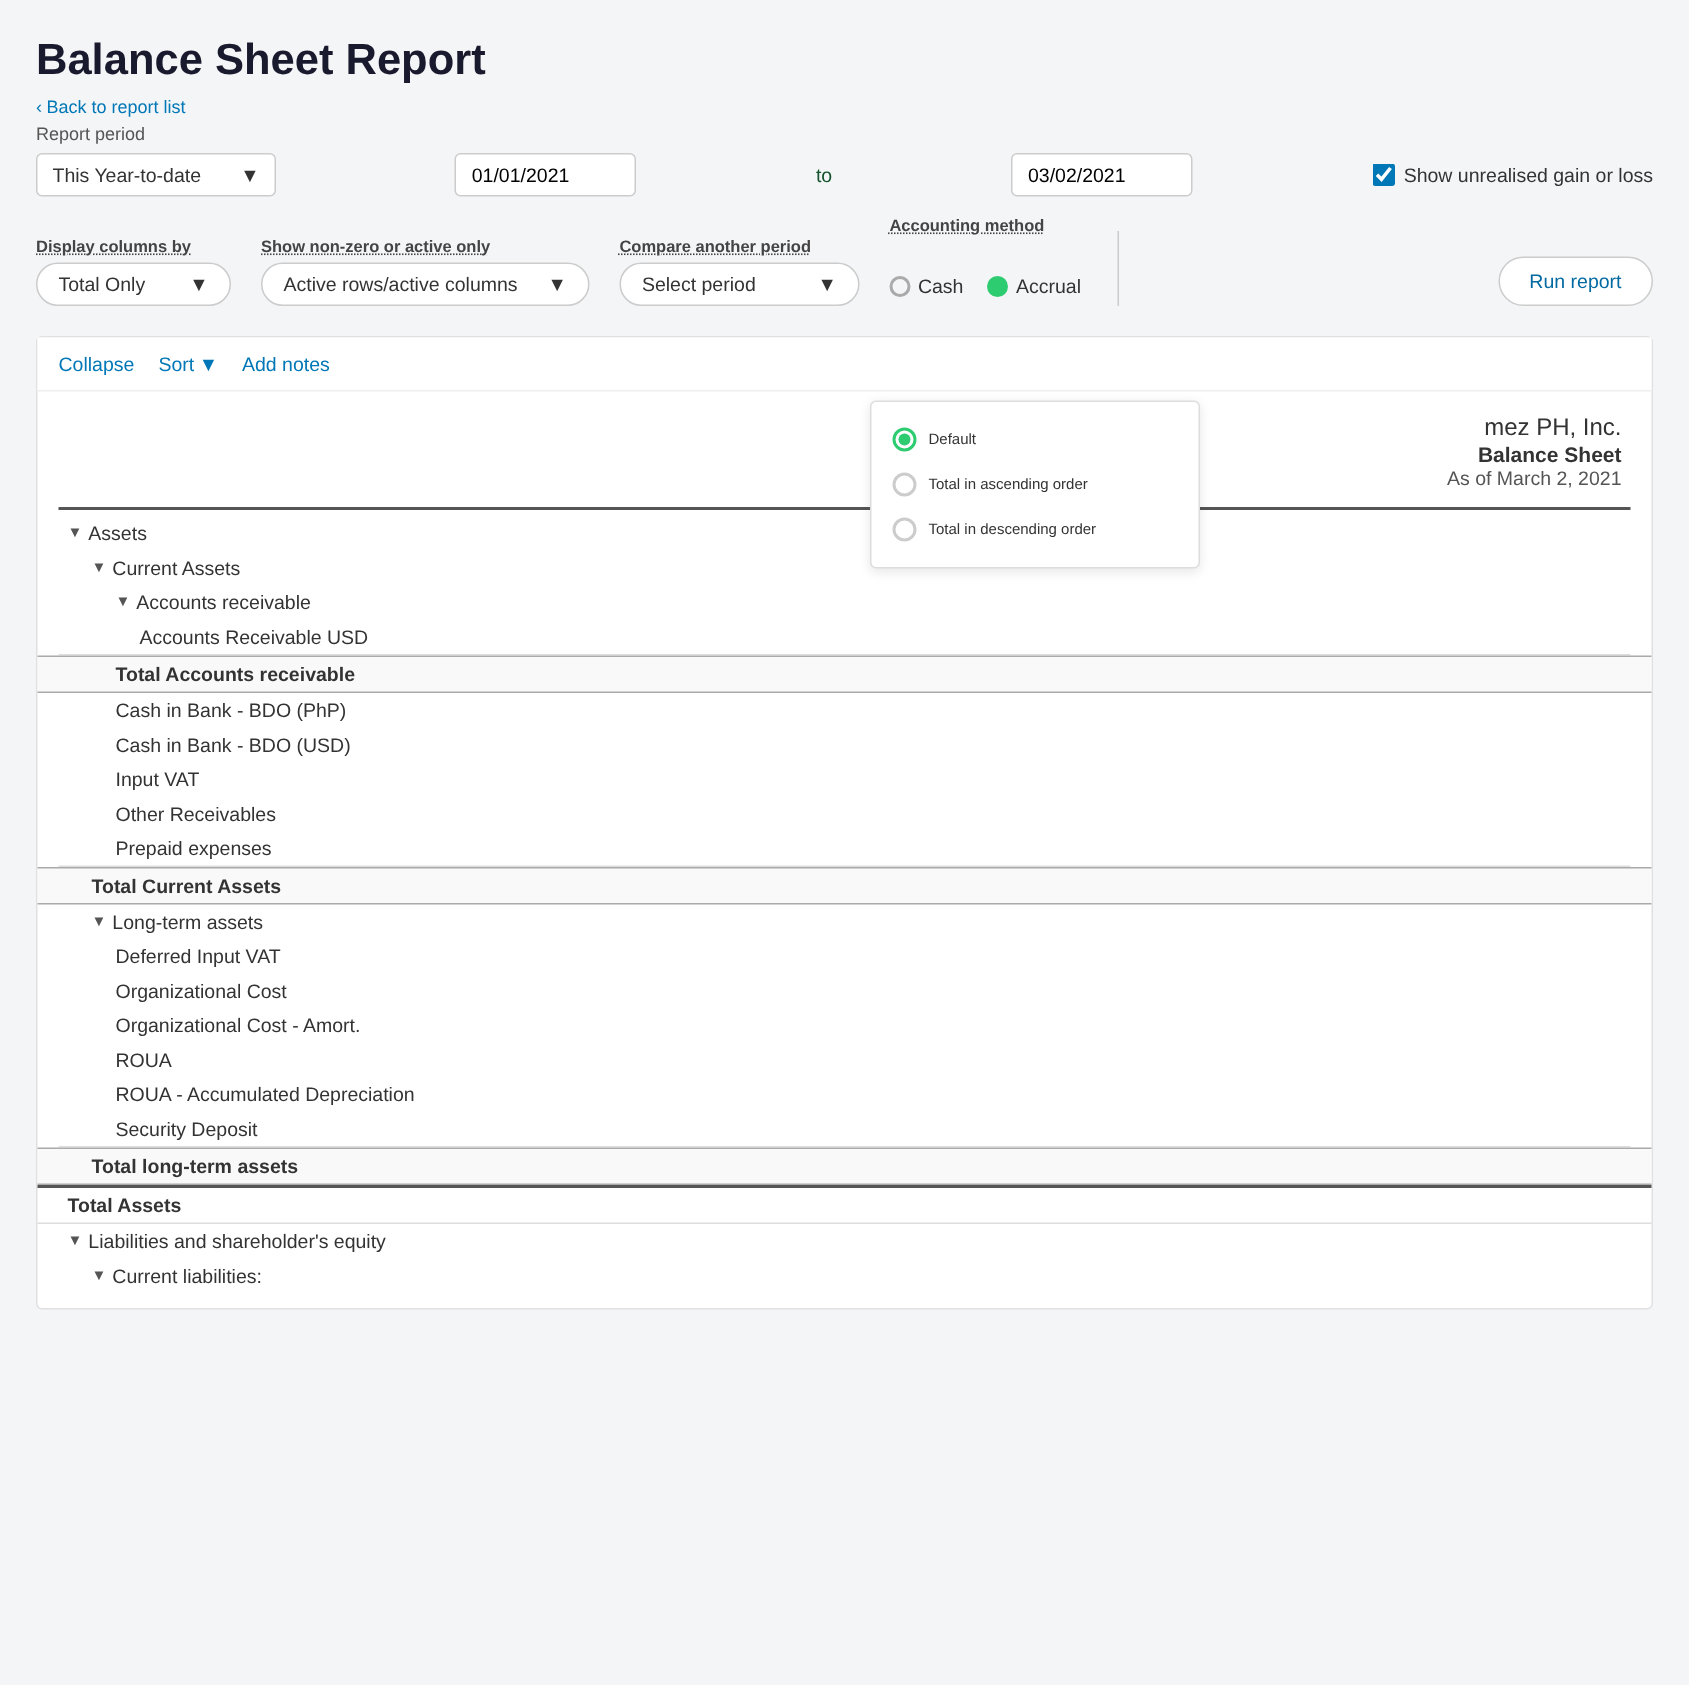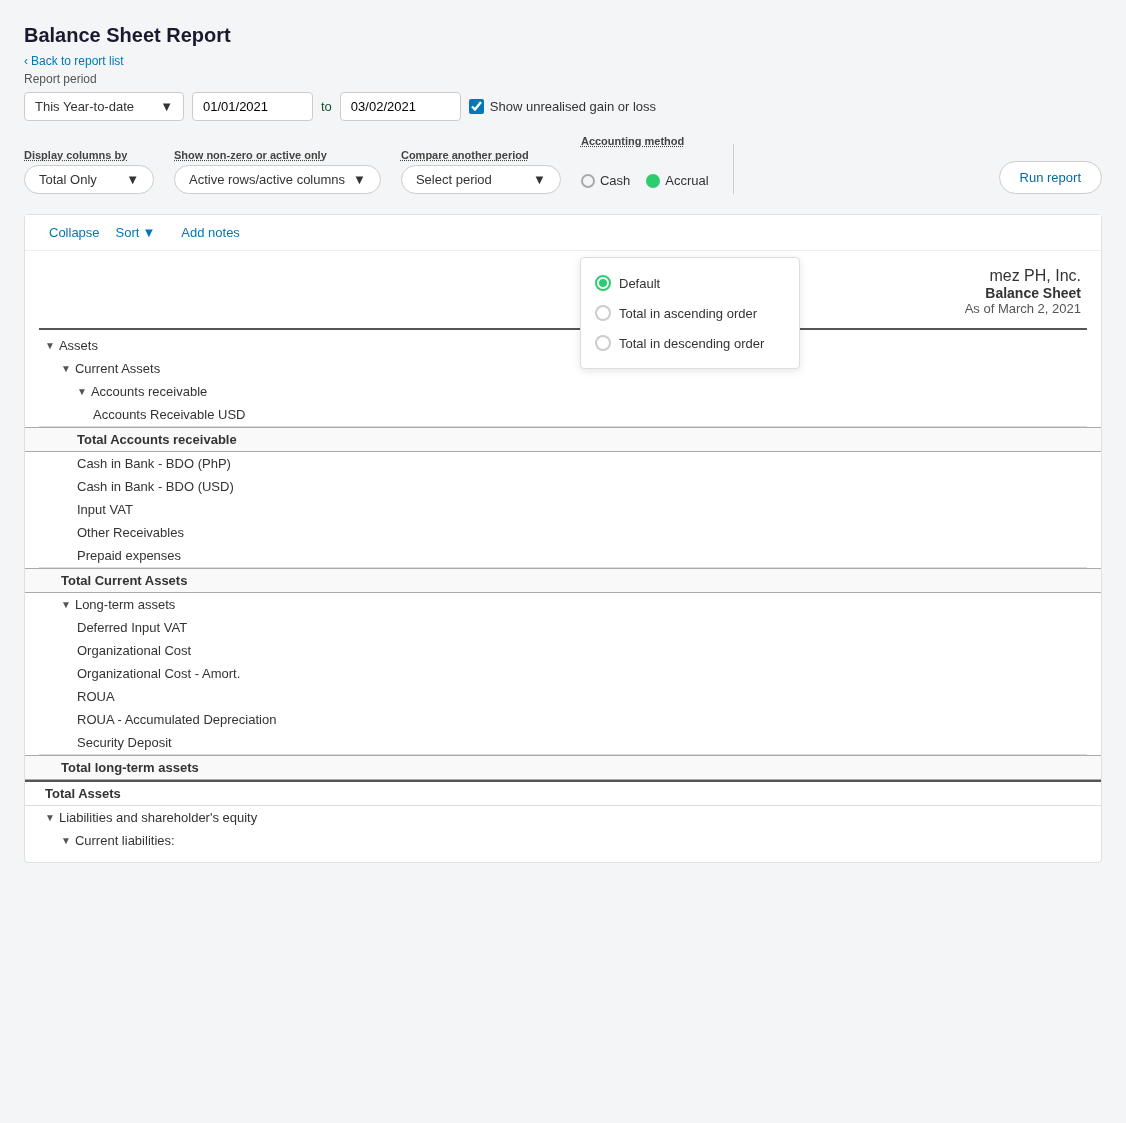--- a/index.html
+++ b/index.html
@@ -9,21 +9,21 @@
       font-size: 13px;
       color: #333;
     }
     .page {
       width: 1126px;
       min-height: 1123px;
       background: #f4f5f7;
       padding: 24px 24px 0 24px;
     }
     .page-title {
-      font-size: 20px;
+      font-size: 29px;
       font-weight: bold;
       color: #1a1a2e;
       margin-bottom: 6px;
     }
     .back-link {
       color: #0077b6;
       font-size: 12px;
       cursor: pointer;
       text-decoration: none;
       display: inline-flex;
@@ -38,20 +38,21 @@
     }
     .top-controls {
       background: #f4f5f7;
       padding-bottom: 10px;
     }
     .date-row {
       display: flex;
       align-items: center;
       gap: 8px;
       margin-bottom: 14px;
+      justify-content: space-between;
     }
     .period-select {
       display: flex;
       align-items: center;
       background: #fff;
       border: 1px solid #ccc;
       border-radius: 4px;
       padding: 6px 10px;
       min-width: 160px;
       cursor: pointer;
@@ -104,21 +105,21 @@
       display: flex;
       align-items: center;
       background: #fff;
       border: 1px solid #ccc;
       border-radius: 20px;
       padding: 6px 14px;
       cursor: pointer;
       font-size: 13px;
       justify-content: space-between;
       min-width: 130px;
-      gap: 8px;
+      gap: 20px;
     }
     .accounting-method {
       display: flex;
       flex-direction: column;
       gap: 20px;
     }
     .radio-row {
       display: flex;
       align-items: center;
       gap: 16px;
@@ -157,21 +158,20 @@
       border-bottom: 1px solid #eee;
       background: #fff;
     }
     .toolbar-btn {
       font-size: 13px;
       color: #0077b6;
       cursor: pointer;
       background: none;
       border: none;
       padding: 0;
-      margin-left: 10px;
     }
     .sort-btn {
       display: flex;
       align-items: center;
       gap: 3px;
       font-size: 13px;
       color: #0077b6;
       cursor: pointer;
       background: none;
       border: none;
@@ -187,21 +187,21 @@
       padding: 10px 14px;
       z-index: 100;
       min-width: 220px;
       box-shadow: 0 2px 8px rgba(0,0,0,0.1);
     }
     .dropdown-option {
       display: flex;
       align-items: center;
       gap: 8px;
       padding: 7px 0;
-      font-size: 13px;
+      font-size: 10px;
       color: #333;
       cursor: pointer;
     }
     .radio-circle {
       width: 16px;
       height: 16px;
       border-radius: 50%;
       border: 2px solid #ccc;
       display: flex;
       align-items: center;

